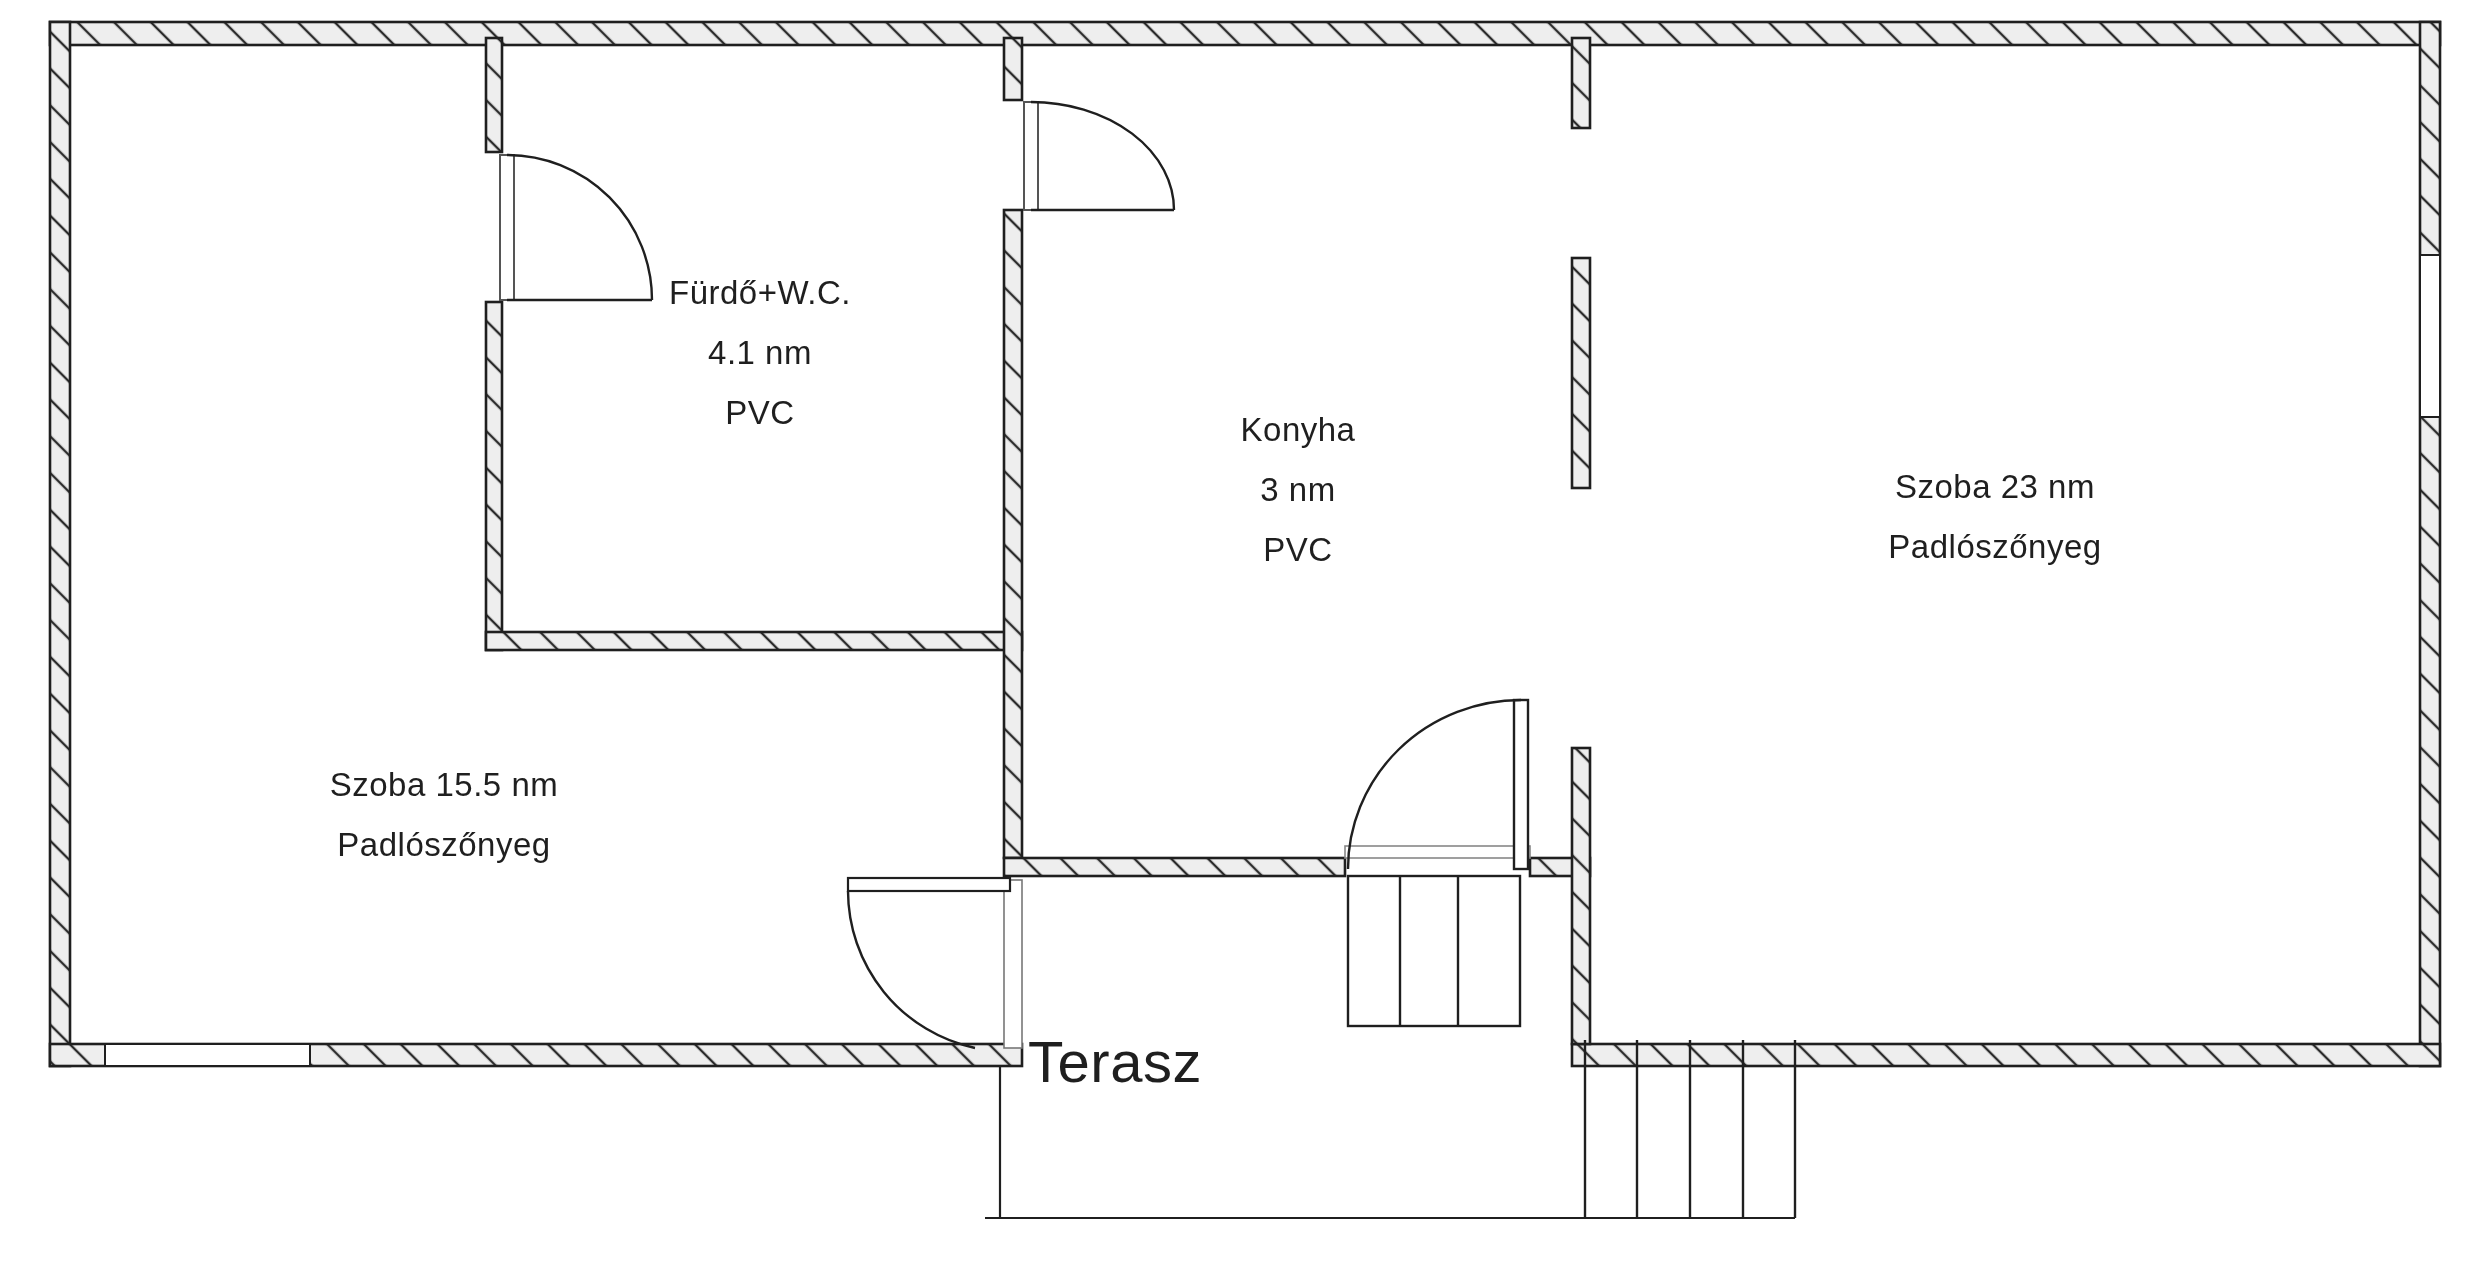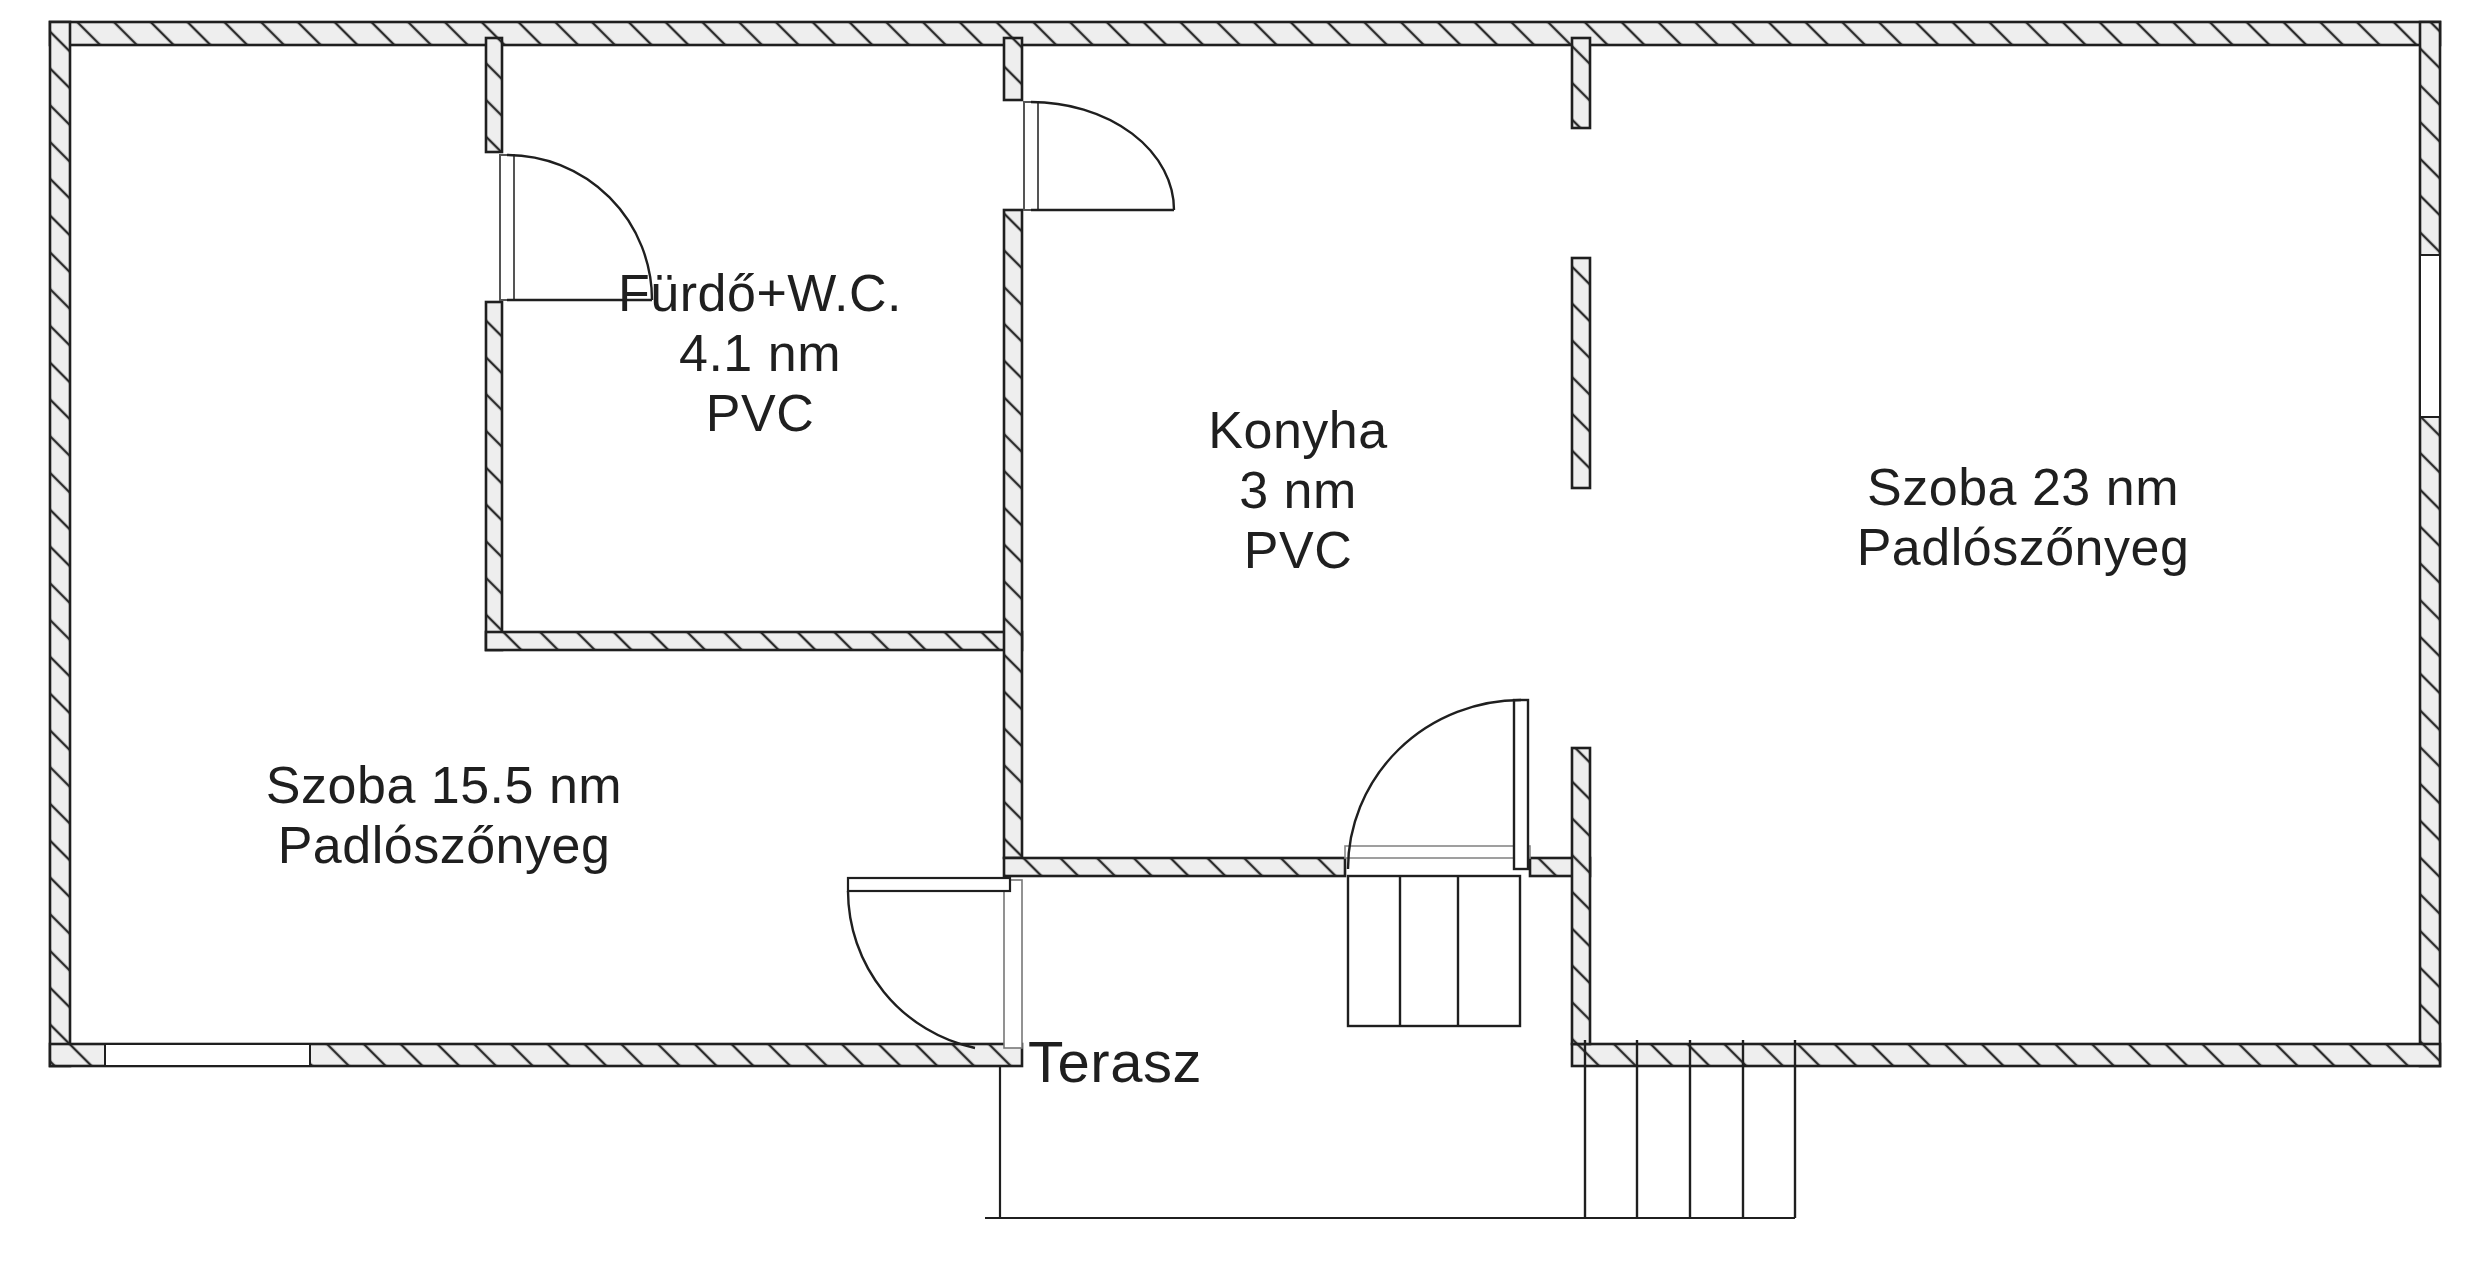--- a/index.html
+++ b/index.html
@@ -14,21 +14,21 @@
     background:var(--bg);
     overflow:hidden;
     font-family:"Liberation Sans", sans-serif;
   }
   .stage svg{position:absolute;left:0;top:0;}
   .room-label{
     position:absolute;
     transform:translate(-50%,-50%);
     text-align:center;
     color:var(--line);
-    font-size:52px;
+    font-size:33px;
     line-height:60px;
     white-space:nowrap;
     letter-spacing:0.5px;
   }
   .room-label.terasz{font-size:58px;line-height:56px;}
 </style>
 </head>
 <body>
 
 <div class="stage">
@@ -126,21 +126,21 @@
     <div>4.1 nm</div>
     <div>PVC</div>
   </div>
 
   <div class="room-label" style="left:1298px;top:490px;text-align:center;">
     <div>Konyha</div>
     <div>3 nm</div>
     <div>PVC</div>
   </div>
 
-  <div class="room-label" style="left:1995px;top:517px;margin-left:28px;">
+  <div class="room-label" style="left:1995px;top:517px;">
     <div>Szoba 23 nm</div>
     <div>Padlószőnyeg</div>
   </div>
 
   <div class="room-label terasz" style="left:1115px;top:1062px;">
     <div>Terasz</div>
   </div>
 
 </div>
 

